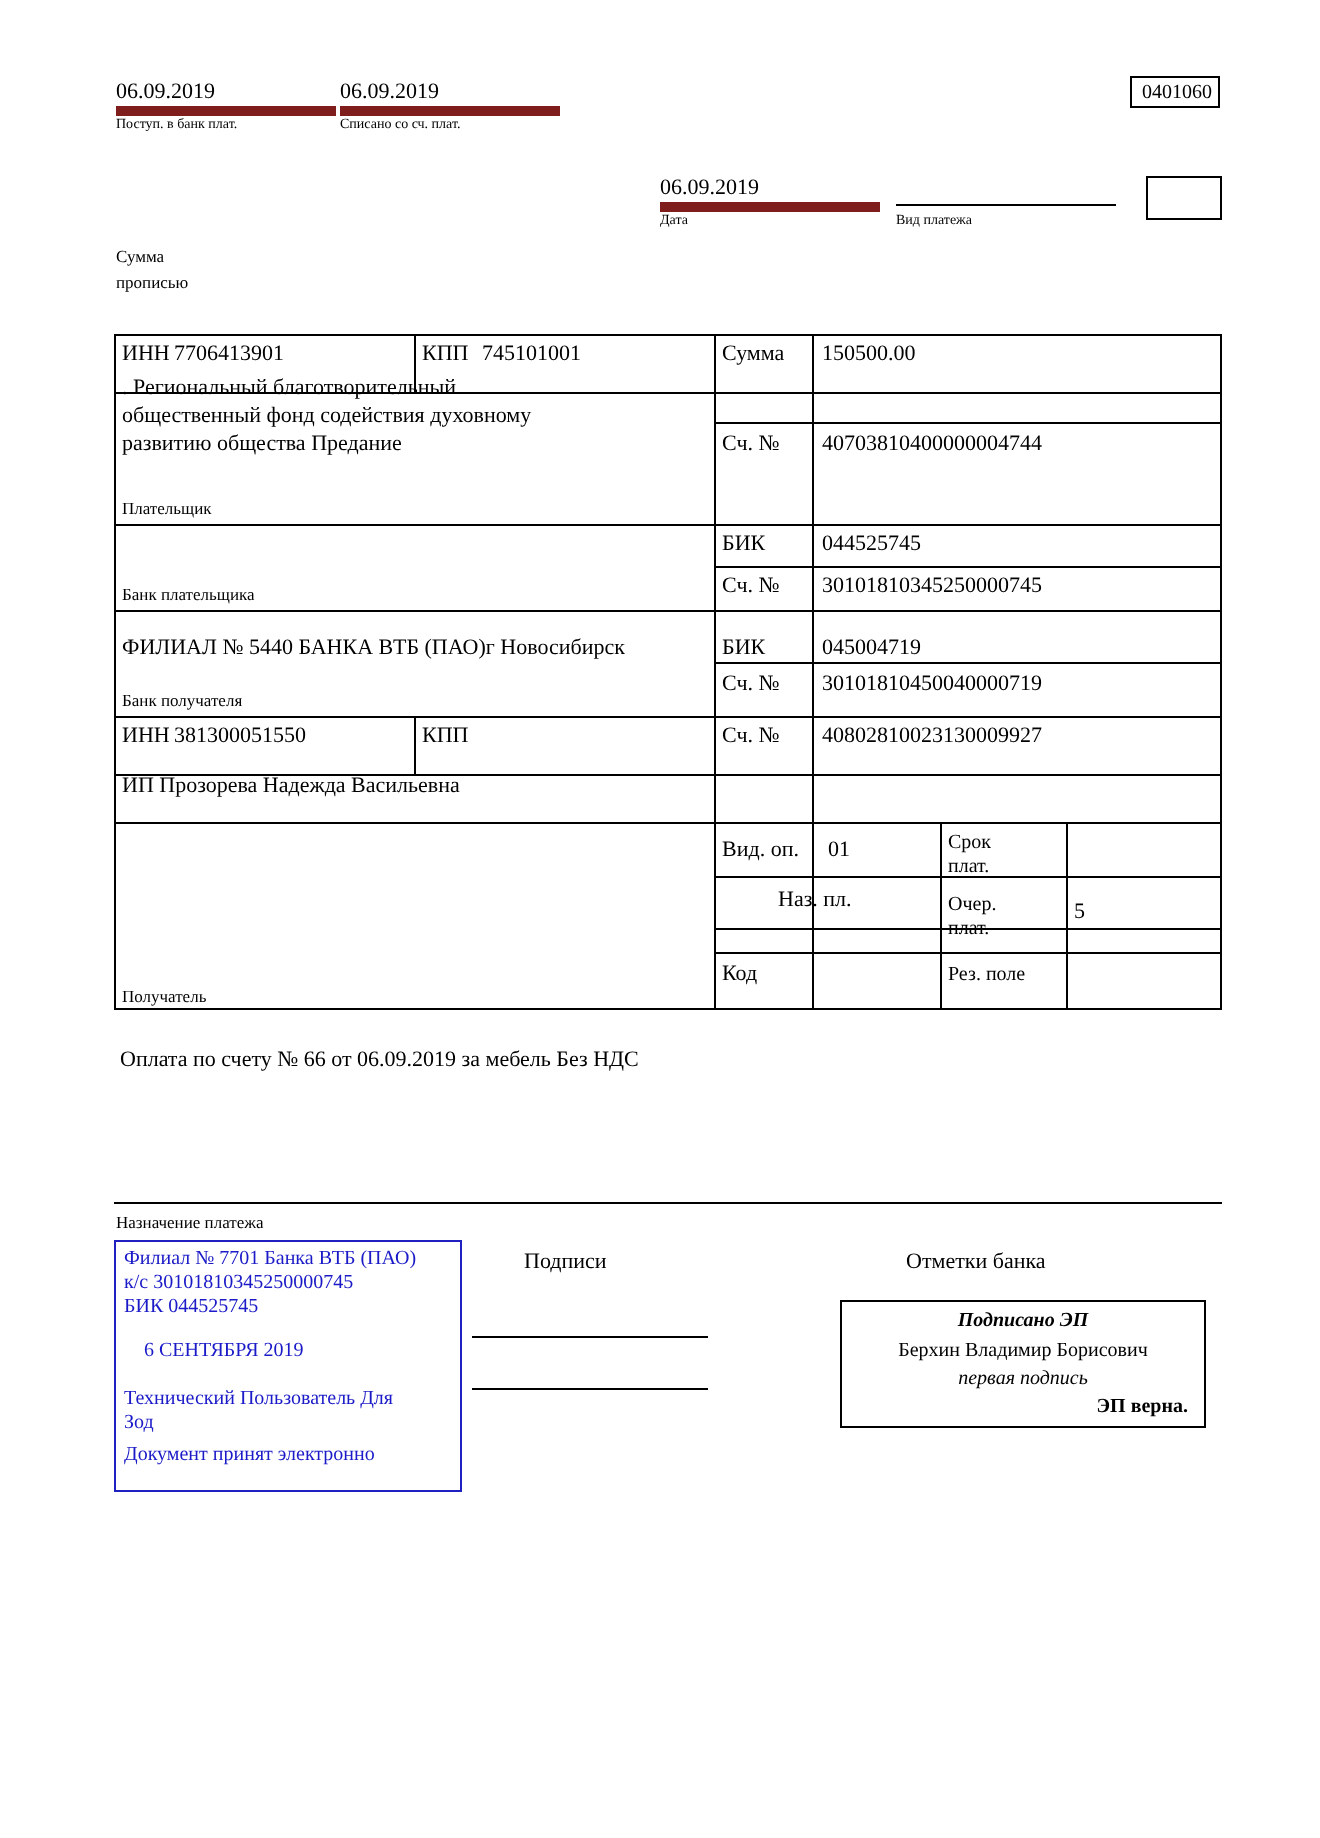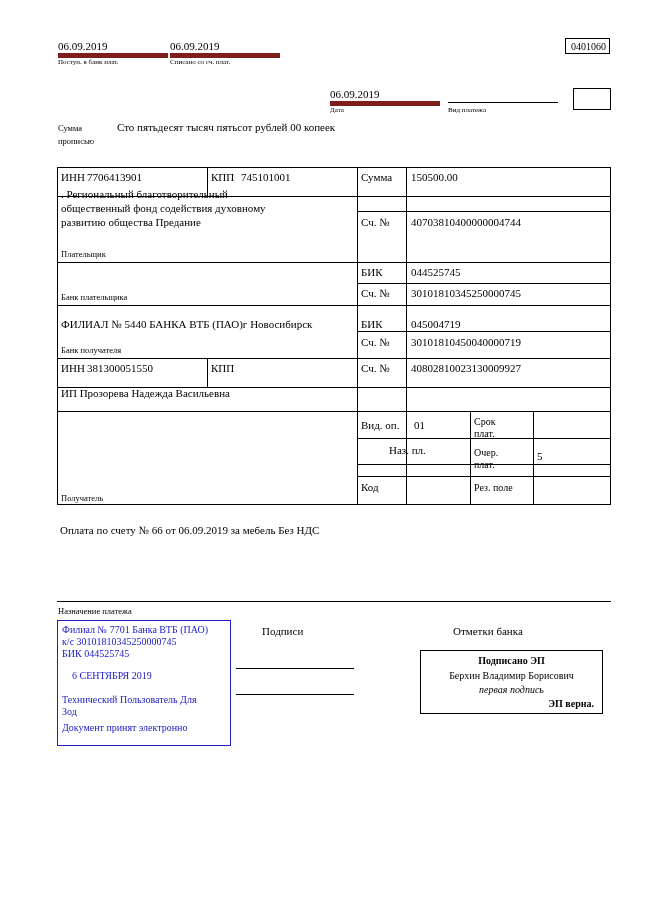--- a/index.html
+++ b/index.html
@@ -115,21 +115,20 @@
   </div>
 
   <div class="abs t uline" id="doc-date">06.09.2019</div>
   <div class="abs tiny" id="lbl-data">Дата</div>
   <div class="abs" id="vid-platezha-line"></div>
   <div class="abs tiny" id="lbl-vid-platezha">Вид платежа</div>
   <div class="abs box" id="vid-platezha-box"></div>
 
   <div class="abs small" id="lbl-summa-propisyu1">Сумма</div>
   <div class="abs small" id="lbl-summa-propisyu2">прописью</div>
-  <div class="abs t" id="summa-propisyu-val">Сто пятьдесят тысяч пятьсот рублей 00 копеек</div>
 
   <div class="abs box" id="main-rect"></div>
 
   <div class="abs hline" style="left:57px; top:196px;  width:554px;"></div>
   <div class="abs hline" style="left:57px; top:262px;  width:554px;"></div>
   <div class="abs hline" style="left:57px; top:305px;  width:554px;"></div>
   <div class="abs hline" style="left:57px; top:358px;  width:554px;"></div>
   <div class="abs hline" style="left:57px; top:387px;  width:554px;"></div>
   <div class="abs hline" style="left:57px; top:411px;  width:554px;"></div>
 
@@ -223,19 +222,19 @@
     <div class="bt" style="left:4px; top:3px;">Филиал № 7701 Банка ВТБ (ПАО)</div>
     <div class="bt" style="left:4px; top:15px;">к/с 30101810345250000745</div>
     <div class="bt" style="left:4px; top:27px;">БИК 044525745</div>
     <div class="bt" style="left:4px; top:49px;margin-left:10px;">6 СЕНТЯБРЯ 2019</div>
     <div class="bt" style="left:4px; top:73px;">Технический Пользователь Для</div>
     <div class="bt" style="left:4px; top:85px;">Зод</div>
     <div class="bt" style="left:4px; top:101px;">Документ принят электронно</div>
   </div>
 
   <div class="abs" id="ep-stamp">
-    <div class="et bold" style="left:0; top:4px;">Подписано ЭП</div>
+    <div class="et bold" style="left:0; top:4px;font-style:italic;">Подписано ЭП</div>
     <div class="et" style="left:0; top:19px;">Берхин Владимир Борисович</div>
     <div class="et ital" style="left:0; top:33px;">первая подпись</div>
     <div class="et bold" style="left:0; top:47px; text-align:right; padding-right:8px; width:173px;">ЭП верна.</div>
   </div>
 
 </div>
 
 </body></html>

